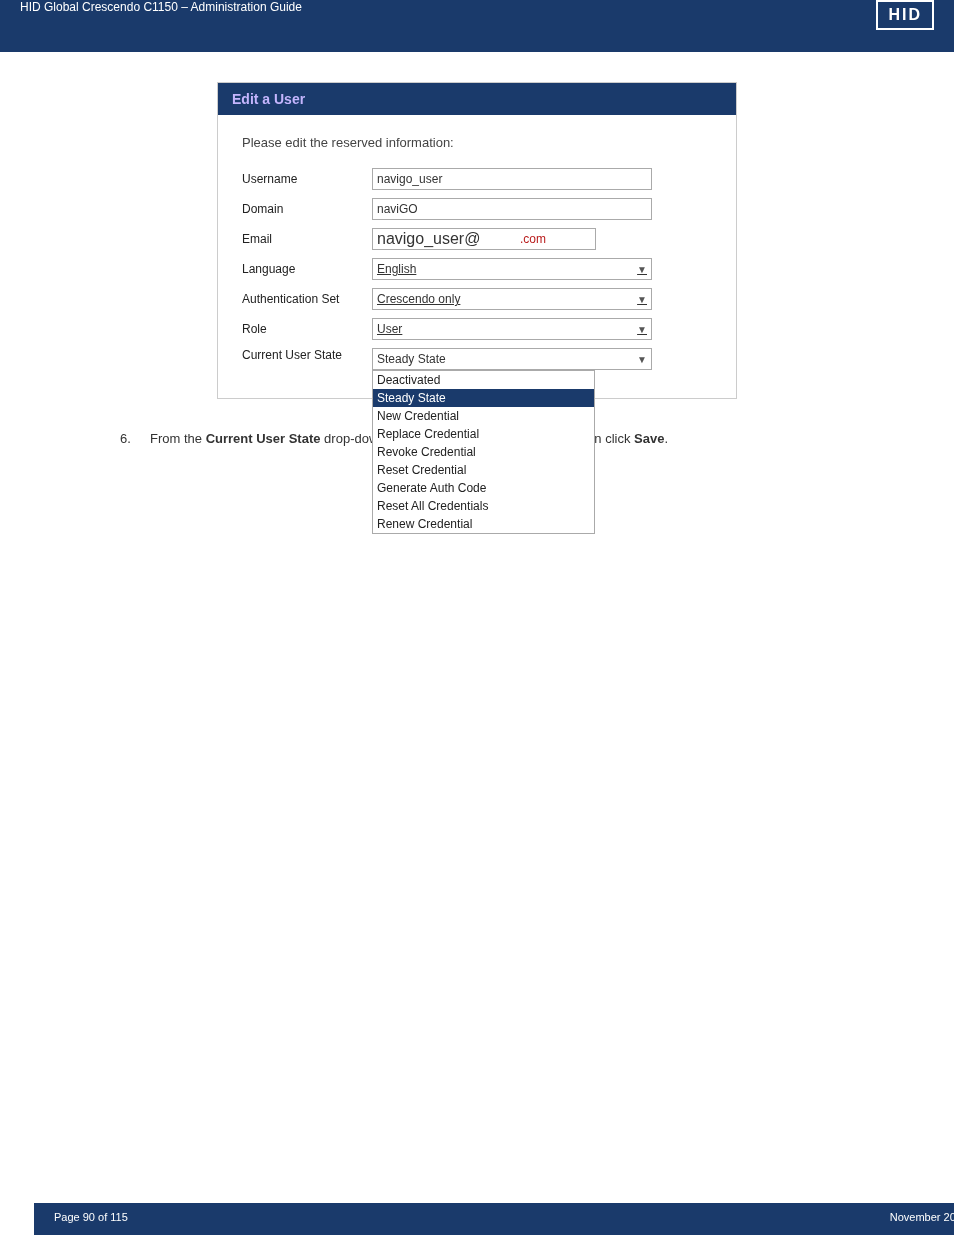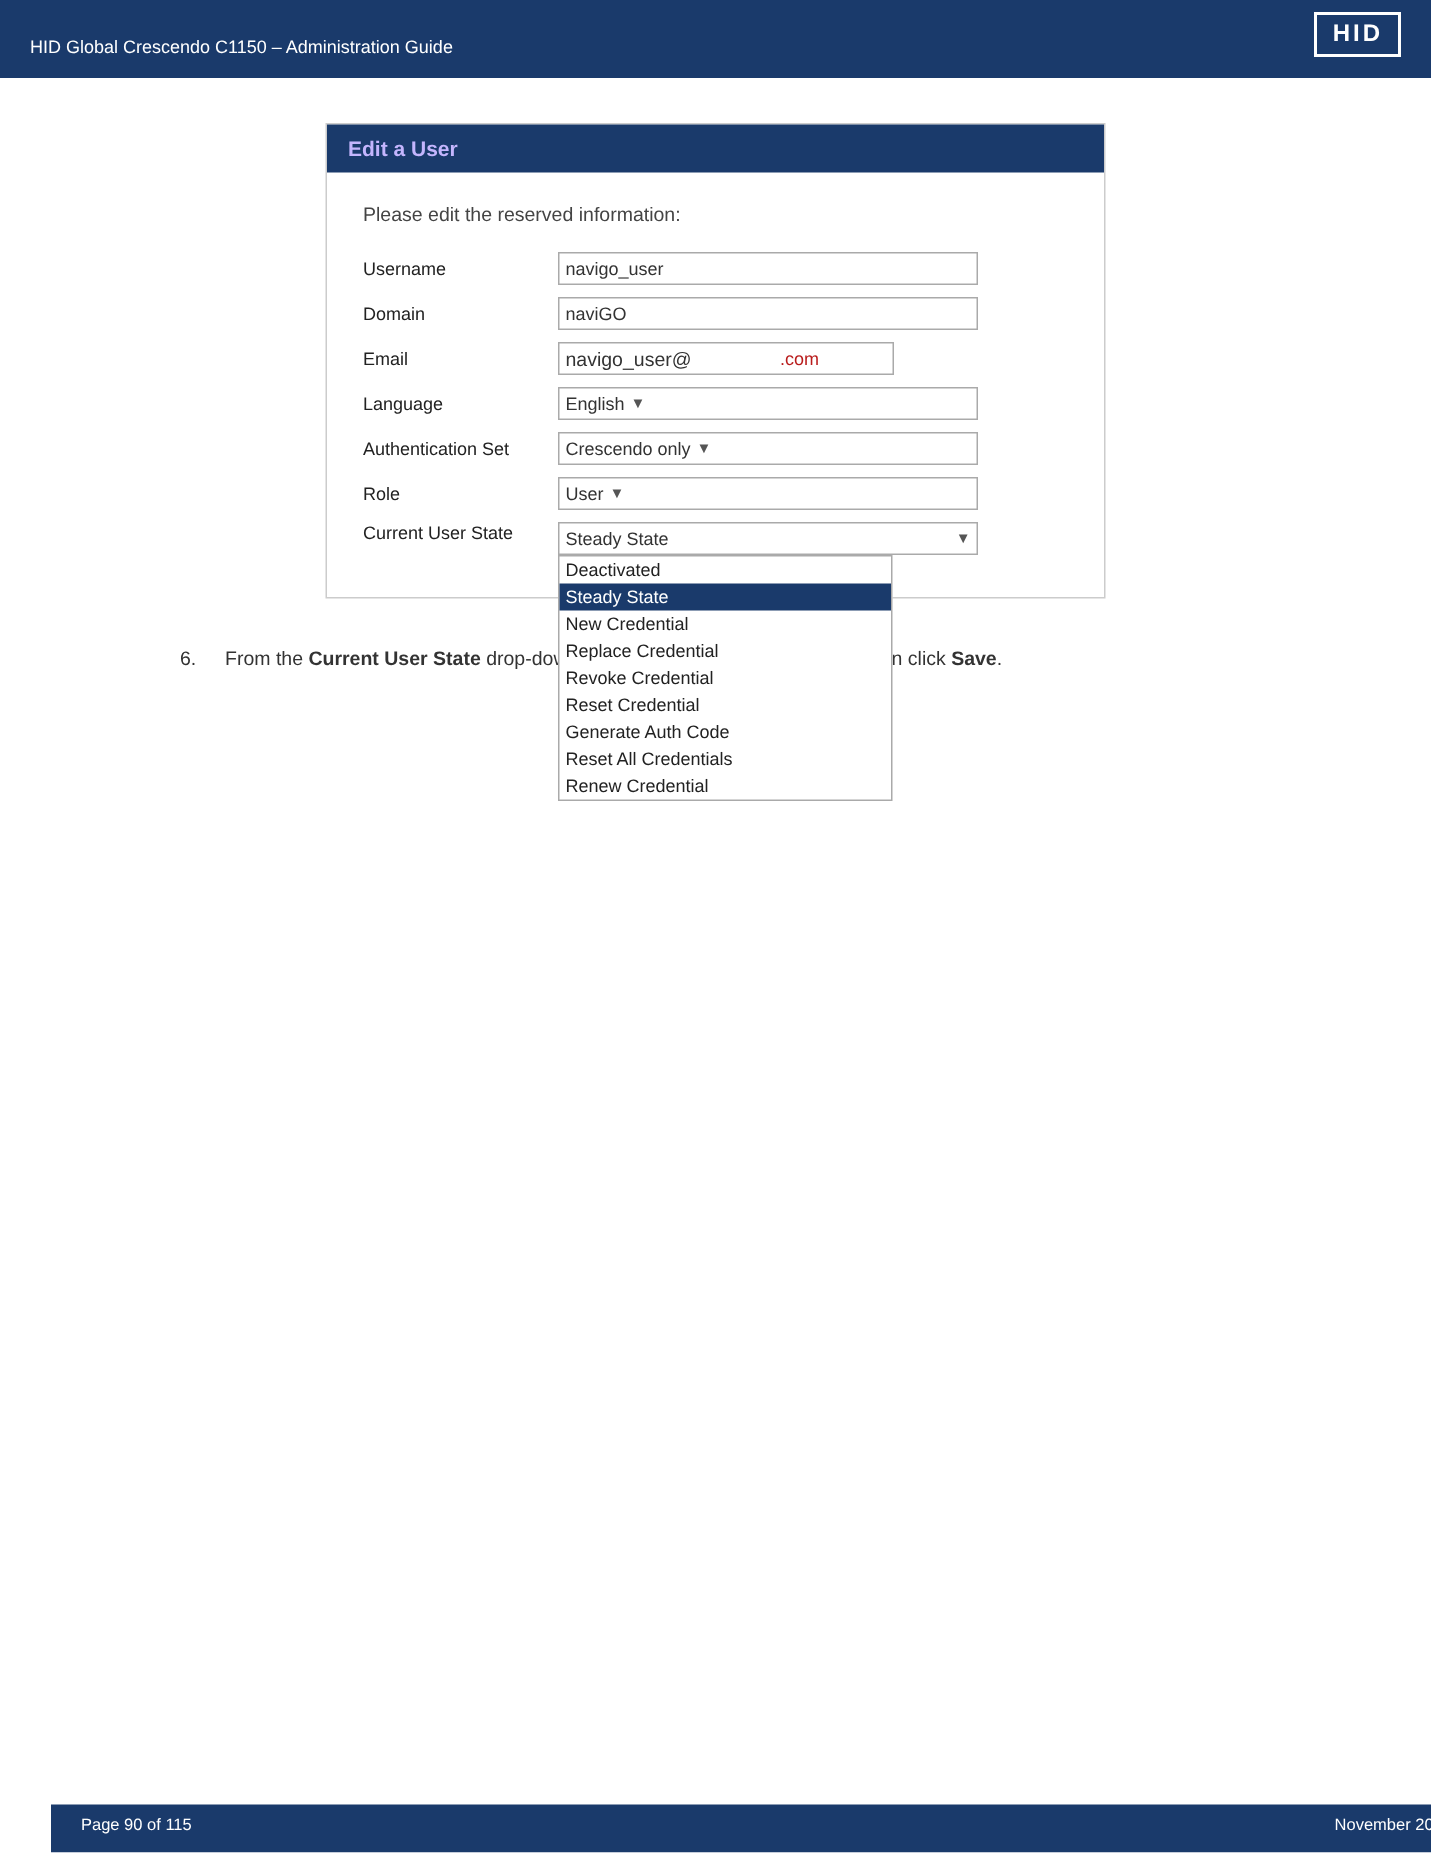--- a/index.html
+++ b/index.html
@@ -12,23 +12,23 @@
       min-height: 1235px;
       position: relative;
     }
 
     
     .header-bar {
       background: #1a3a6b;
       width: 100%;
       height: 52px;
       display: flex;
-      align-items: flex-end;
+      align-items: flex-start;
       justify-content: space-between;
-      padding: 14px 20px;
+      padding: 0 20px;
     }
 
     .header-title {
       color: #ffffff;
       font-size: 12px;
       font-weight: normal;
     }
 
     .hid-logo {
       background: #1a3a6b;
@@ -95,24 +95,26 @@
       color: #333333;
     }
 
     .form-select-wrapper {
       width: 280px;
       height: 22px;
       border: 1px solid #aaaaaa;
       background: #ffffff;
       display: flex;
       align-items: center;
+      justify-content: space-between;
       padding: 0 4px;
       font-size: 12px;
       color: #333333;
       position: relative;
+      text-decoration: underline;
     }
 
     .select-arrow {
       font-size: 10px;
       color: #555;
       margin-left: 4px;
     }
 
     
     .dropdown-open-container {
@@ -183,21 +185,21 @@
 
     .email-row {
       display: flex;
       align-items: center;
     }
 
     .email-input-left {
       width: 140px;
       height: 22px;
       border: 1px solid #aaaaaa;
-      font-size: 13px;
+      font-size: 16px;
       padding: 2px 4px;
       background: #ffffff;
       color: #333333;
       border-right: none;
     }
 
     .email-input-right {
       width: 80px;
       height: 22px;
       border: 1px solid #aaaaaa;

